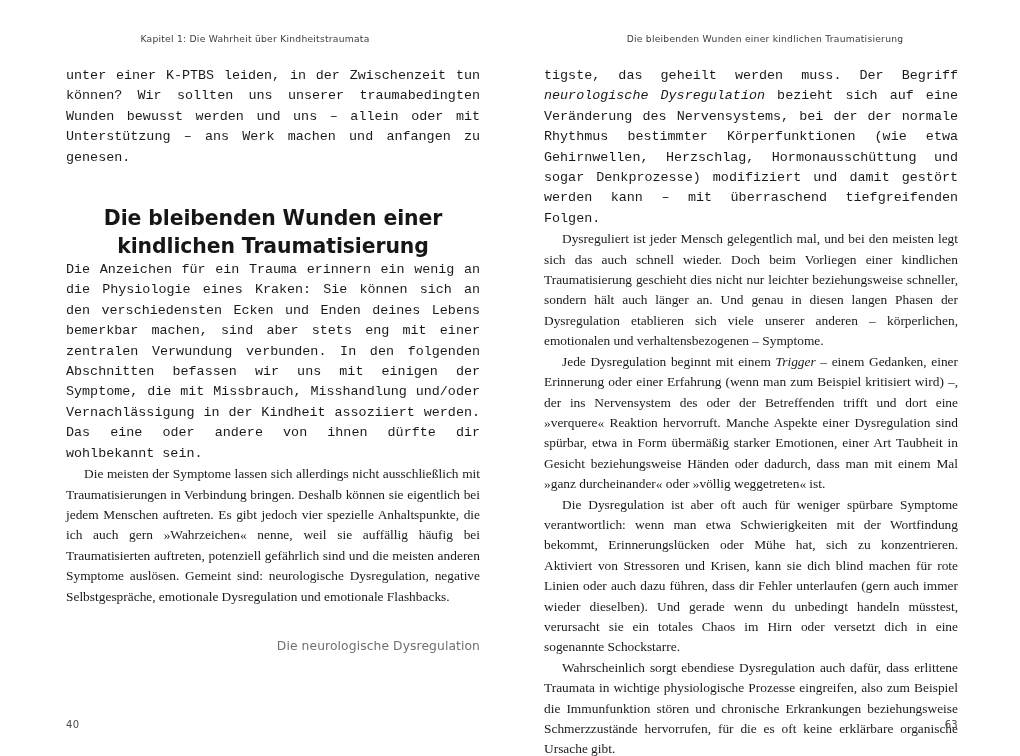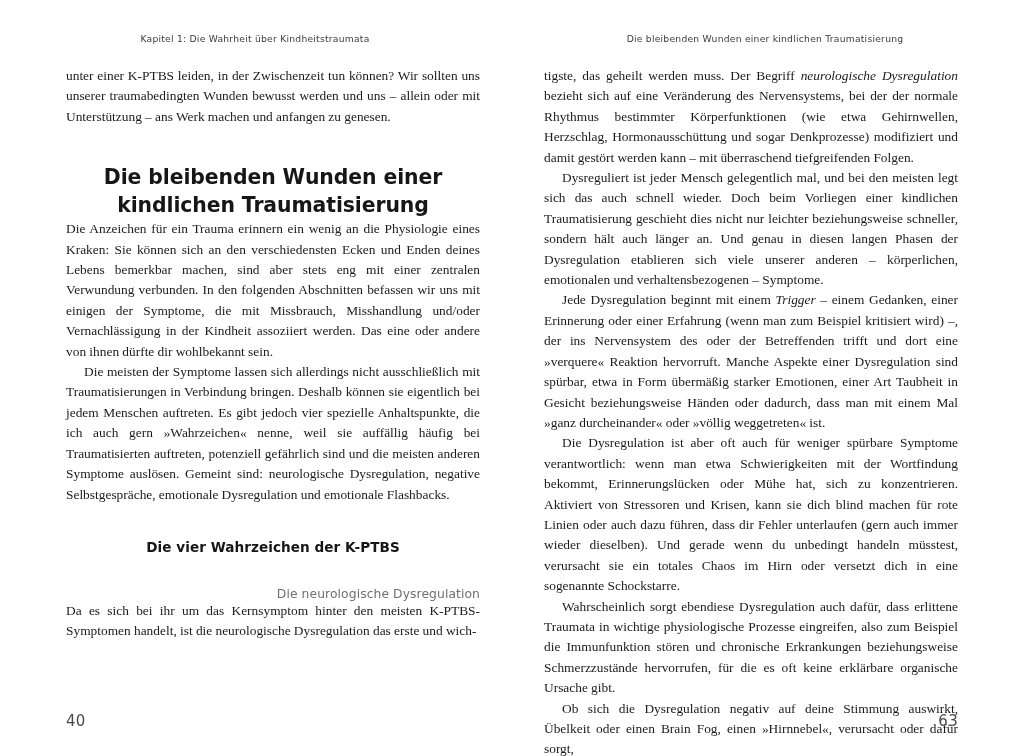--- a/index.html
+++ b/index.html
@@ -59,21 +59,21 @@
     margin: 0;
     font-size: 13.4px;
     line-height: 20.4px;
     text-align: justify;
     text-justify: inter-word;
     hyphens: manual;
     -webkit-hyphens: manual;
     word-spacing: -0.1px;
   }
   p.body + p.body { text-indent: 18px; }
-  p.body.noindent { text-indent: 0; }
+  p.body.noindent { text-indent: 0; font-family: Liberation Mono, monospace; }
 
   em { font-style: italic; }
 
   
   h1.chapter-heading {
     font-family: "DejaVu Sans", "Liberation Sans", sans-serif;
     font-size: 20.4px;
     font-weight: 700;
     line-height: 28px;
     text-align: center;
@@ -103,21 +103,21 @@
   }
 
   .gap-after-heading { margin-top: 24px; }
   .gap-small { margin-top: 19px; }
 
   
   .folio {
     position: absolute;
     bottom: 26px;
     font-family: "DejaVu Sans", "Liberation Sans", sans-serif;
-    font-size: 15px;
+    font-size: 10px;
     color: #4a4a4a;
     letter-spacing: 0.3px;
   }
   .folio-left  { left: 66px; }
   .folio-right { right: 62px; }
 </style>
 </head>
 <body>
 
 <div class="spread">
@@ -130,25 +130,23 @@
 
       <p class="body noindent">unter einer K-PTBS leiden, in der Zwischenzeit tun können? Wir sollten uns unserer traumabedingten Wunden bewusst werden und uns – allein oder mit Unterstützung – ans Werk machen und anfangen zu genesen.</p>
 
 
       <h1 class="chapter-heading">Die bleibenden Wunden einer kindlichen Traumatisierung</h1>
 
       <p class="body noindent gap-after-heading">Die Anzeichen für ein Trauma erinnern ein wenig an die Physiologie eines Kraken: Sie können sich an den verschiedensten Ecken und Enden deines Lebens bemerkbar machen, sind aber stets eng mit einer zentralen Verwundung verbunden. In den folgenden Abschnitten befassen wir uns mit einigen der Symptome, die mit Missbrauch, Misshandlung und/oder Vernachlässigung in der Kindheit assoziiert werden. Das eine oder andere von ihnen dürfte dir wohlbekannt sein.</p>
 
       <p class="body">Die meisten der Symptome lassen sich allerdings nicht ausschließlich mit Traumatisierungen in Verbindung bringen. Deshalb können sie eigentlich bei jedem Menschen auftreten. Es gibt jedoch vier spezielle Anhaltspunkte, die ich auch gern »Wahrzeichen« nenne, weil sie auffällig häufig bei Traumatisierten auftreten, potenziell gefährlich sind und die meisten anderen Symptome auslösen. Gemeint sind: neurologische Dysregulation, negative Selbstgespräche, emotionale Dysregulation und emotionale Flashbacks.</p>
 
-      <h2 class="section-heading">Die vier Wahrzeichen der K-PTBS</h2>
 
       <h3 class="sub-heading">Die neurologische Dysregulation</h3>
 
-      <p class="body noindent gap-small">Da es sich bei ihr um das Kernsymptom hinter den meisten K-PTBS-Symptomen handelt, ist die neurologische Dysregulation das erste und wich-</p>
 
     </div>
 
     <div class="folio folio-left">40</div>
   </div>
 
   <div class="page page-right">
 
     <div class="running-head">Die bleibenden Wunden einer kindlichen Traumatisierung</div>
 

